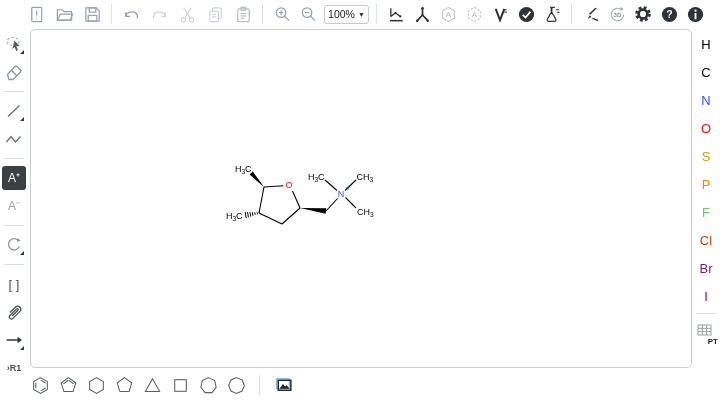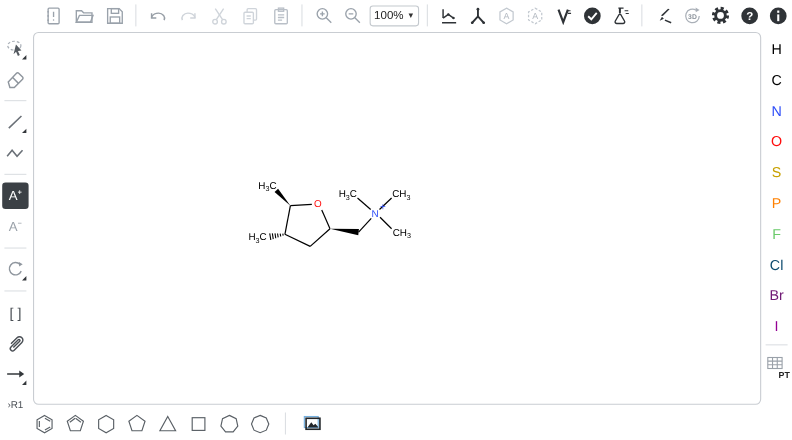--- a/index.html
+++ b/index.html
@@ -10,37 +10,37 @@
   
   .tbtn { width: 24px; height: 24px; flex: 0 0 auto; display: flex; align-items: center;
     justify-content: center; position: relative; border-radius: 3px; background: transparent;
     border: none; cursor: pointer; }
   .tbtn svg { display: block; }
   .corner { position: absolute; right: 2px; bottom: 2px; width: 0; height: 0;
     border-left: 4px solid transparent; border-bottom: 4px solid #33373b; }
 
   
   .topbar { position: absolute; left: 0; top: 0; width: 664px; height: 28px;
-    display: flex; align-items: center; padding-left: 36px; }
+    display: flex; align-items: center; padding-left: 24px; }
   .vdiv { width: 1px; height: 20px; background: #dcdfe3; margin: 0 7px; flex: 0 0 auto; }
   .grp { display: flex; align-items: center; gap: 4px; }
   .grp.tight { gap: 2px; }
   .zoomSelect { width: 45px; height: 19px; border: 1px solid #c4c9ce; border-radius: 3px;
     display: flex; align-items: center; justify-content: center; gap: 3px; font-size: 10.5px;
     color: #222; background: #fff; cursor: pointer; margin-left: 2px; }
   .zoomSelect .arr { font-size: 7px; color: #333; }
 
   
   .leftbar { position: absolute; left: 0; top: 30px; width: 28px; display: flex;
     flex-direction: column; align-items: center; gap: 4px; padding-top: 2px; }
   .hdiv { width: 20px; height: 1px; background: #dcdfe3; margin: 3px 0; }
   .tbtn.selected { background: #3b4045; }
   .txticon { font-size: 12px; color: #555a60; font-weight: 400; line-height: 1; }
   .tbtn.selected .txticon { color: #fff; }
-  .rglabel { font-size: 9px; font-weight: 400; color: #4a4f55; letter-spacing: 0; }
+  .rglabel { font-size: 9px; font-weight: 700; color: #4a4f55; letter-spacing: 0; }
 
   
   .rightbar { position: absolute; right: 0; top: 30px; width: 28px; display: flex;
     flex-direction: column; align-items: center; }
   .elem { width: 24px; height: 28px; display: flex; align-items: center; justify-content: center;
     font-size: 13px; font-weight: 500; background: none; border: none; cursor: pointer; }
   .ptbtn { width: 26px; height: 26px; position: relative; background: none; border: none;
     cursor: pointer; margin-top: 4px; }
   .ptbtn .ptlab { position: absolute; right: 1px; bottom: 1px; font-size: 8px; font-weight: 700;
     color: #222; }
@@ -328,21 +328,21 @@
   </div>
 
   <div class="rightbar">
     <button class="elem" style="color: rgb(0, 0, 0);">H</button>
     <button class="elem" style="color: rgb(0, 0, 0);">C</button>
     <button class="elem" style="color: rgb(48, 79, 248);">N</button>
     <button class="elem" style="color: rgb(255, 13, 13);">O</button>
     <button class="elem" style="color: rgb(200, 161, 0);">S</button>
     <button class="elem" style="color: rgb(255, 128, 0);">P</button>
     <button class="elem" style="color: rgb(106, 202, 106);">F</button>
-    <button class="elem" style="color: #0c4a6e;">Cl</button>
+    <button class="elem" style="color: #c2410c;">Cl</button>
     <button class="elem" style="color: #701a75;">Br</button>
     <button class="elem" style="color: rgb(148, 0, 148);">I</button>
     <div class="hdiv"></div>
     <button class="ptbtn">
       <svg width="22" height="22" viewBox="0 0 22 22" fill="none" stroke="#9aa1a9" stroke-width="1">
         <rect x="3" y="3" width="13" height="10"></rect>
         <line x1="7.3" y1="3" x2="7.3" y2="13"></line>
           <line x1="11.6" y1="3" x2="11.6" y2="13"></line>
         <line x1="3" y1="6.3" x2="16" y2="6.3"></line>
           <line x1="3" y1="9.6" x2="16" y2="9.6"></line>

